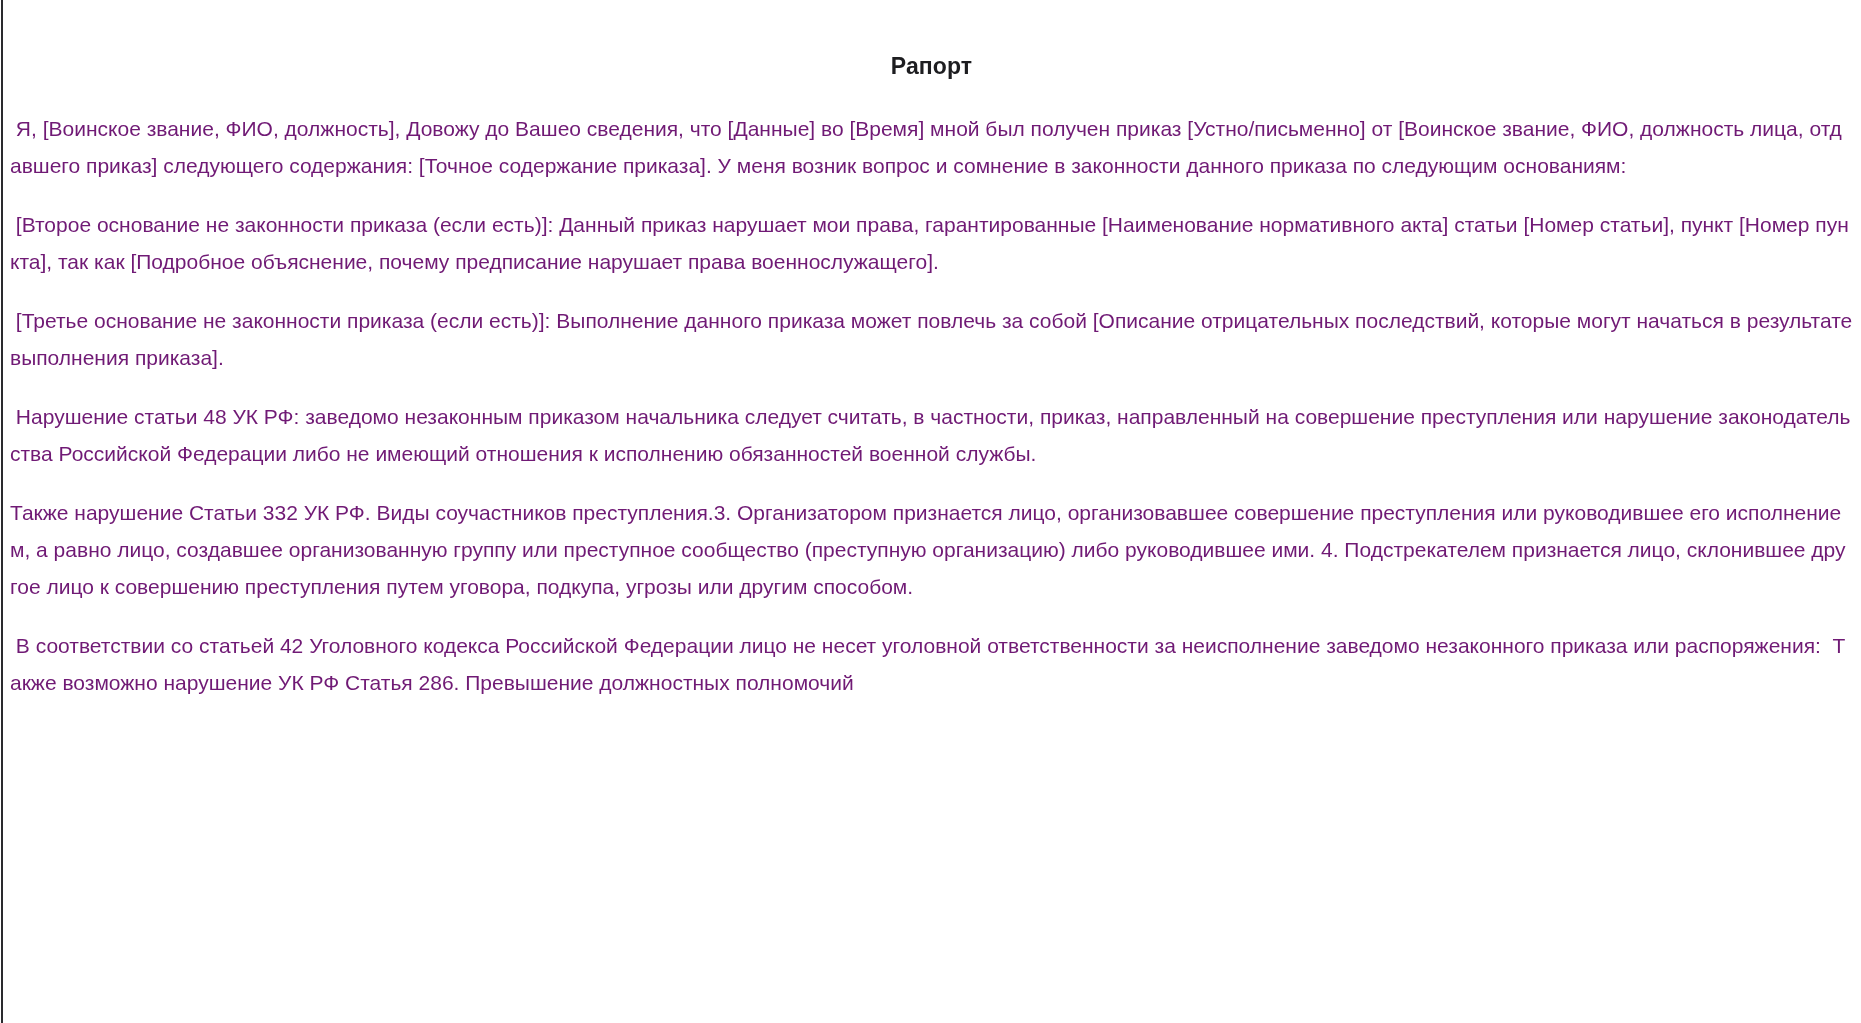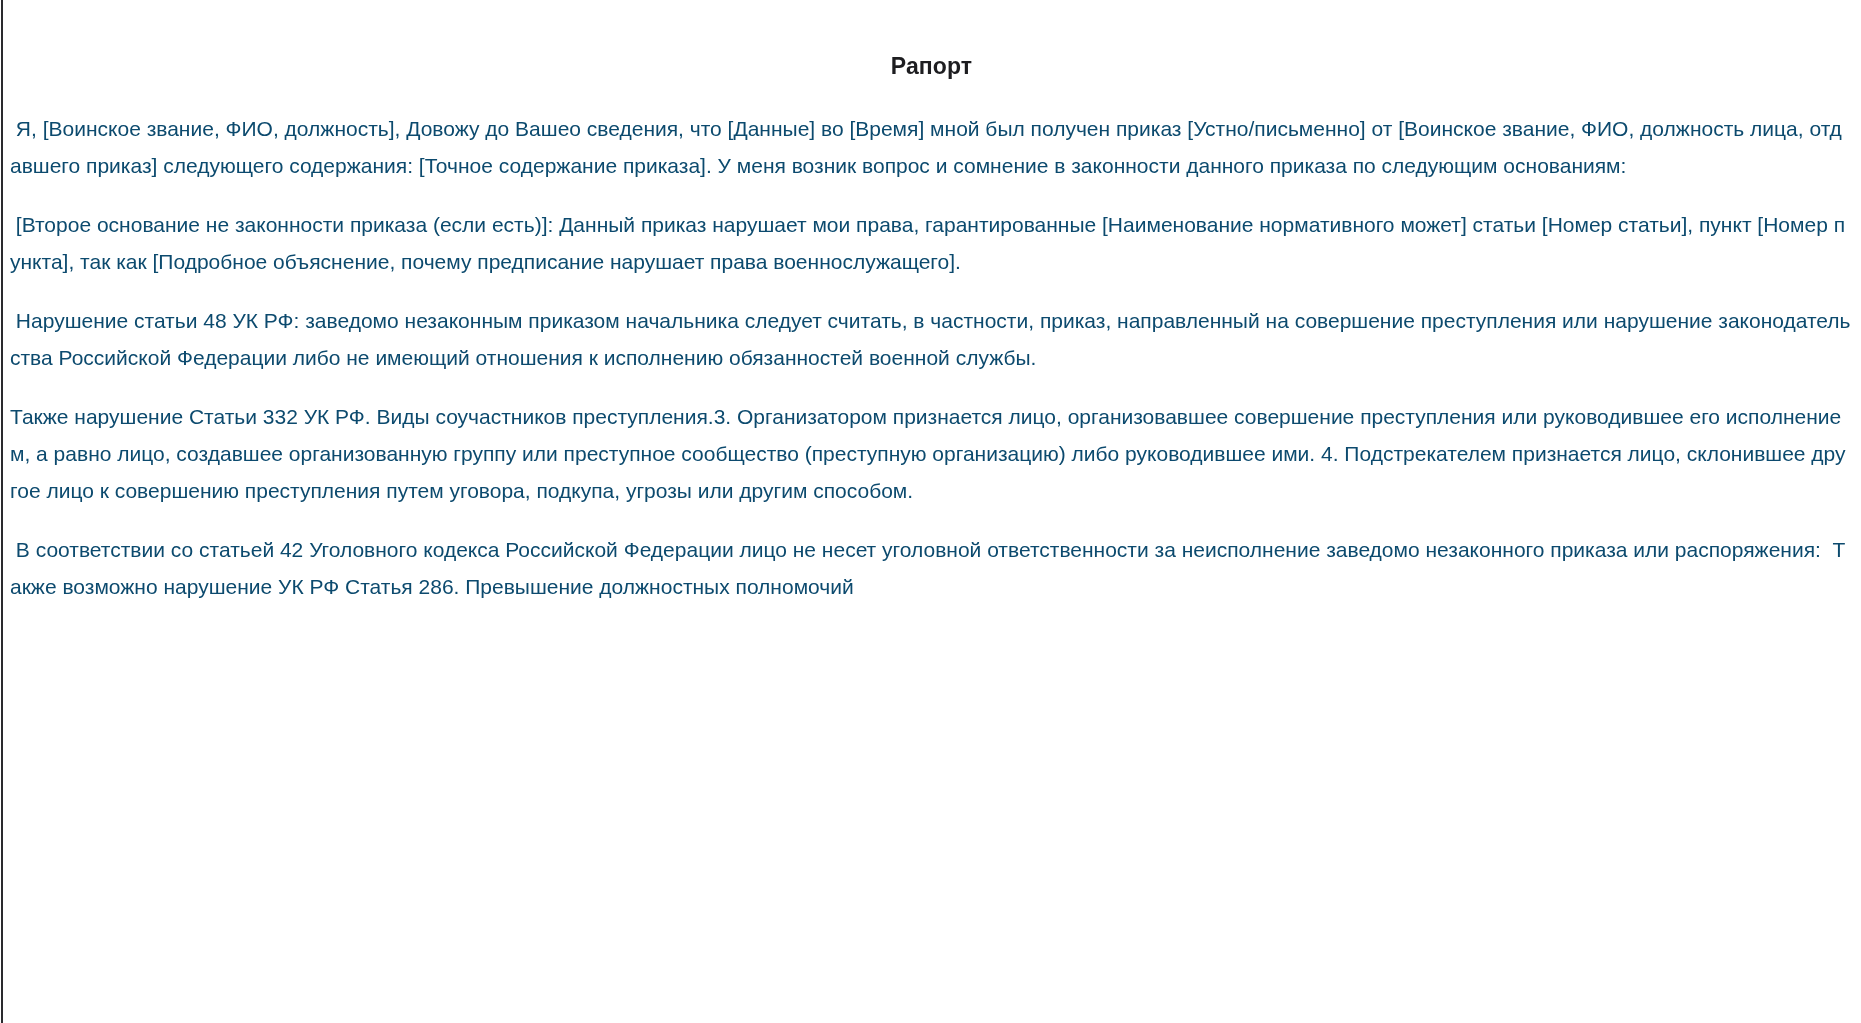--- a/index.html
+++ b/index.html
@@ -63,21 +63,21 @@
   }
 
   .body-block {
     margin-top: 30px;
   }
 
   p.para {
     margin: 0 0 22px 0;
     font-size: 21px;
     line-height: 37px;
-    color: #0c4a6e;
+    color: #701a75;
     text-align: left;
     word-break: break-all;
     overflow-wrap: anywhere;
     white-space: pre-wrap;
     hyphens: none;
   }
 
   p.para:last-child {
     margin-bottom: 0;
   }
@@ -89,20 +89,21 @@
 
   <div id="left-rule" style="background: rgb(42, 42, 46);"></div>
 
   <div id="content">
 
     <h1 class="title">Рапорт</h1>
 
 
     <div class="body-block">
       <p class="para"> Я, [Воинское звание, ФИО, должность], Довожу до Вашео сведения, что [Данные] во [Время] мной был получен приказ [Устно/письменно] от [Воинское звание, ФИО, должность лица, отдавшего приказ] следующего содержания: [Точное содержание приказа]. У меня возник вопрос и сомнение в законности данного приказа по следующим основаниям:</p>
-      <p class="para"> [Второе основание не законности приказа (если есть)]: Данный приказ нарушает мои права, гарантированные [Наименование нормативного может] статьи [Номер статьи], пункт [Номер пункта], так как [Подробное объяснение, почему предписание нарушает права военнослужащего].</p>
+      <p class="para"> [Второе основание не законности приказа (если есть)]: Данный приказ нарушает мои права, гарантированные [Наименование нормативного акта] статьи [Номер статьи], пункт [Номер пункта], так как [Подробное объяснение, почему предписание нарушает права военнослужащего].</p>
+      <p class="para"> [Третье основание не законности приказа (если есть)]: Выполнение данного приказа может повлечь за собой [Описание отрицательных последствий, которые могут начаться в результате выполнения приказа].</p>
       <p class="para"> Нарушение статьи 48 УК РФ: заведомо незаконным приказом начальника следует считать, в частности, приказ, направленный на совершение преступления или нарушение законодательства Российской Федерации либо не имеющий отношения к исполнению обязанностей военной службы.</p>
       <p class="para">Также нарушение Статьи 332 УК РФ. Виды соучастников преступления.3. Организатором признается лицо, организовавшее совершение преступления или руководившее его исполнением, а равно лицо, создавшее организованную группу или преступное сообщество (преступную организацию) либо руководившее ими. 4. Подстрекателем признается лицо, склонившее другое лицо к совершению преступления путем уговора, подкупа, угрозы или другим способом.</p>
       <p class="para"> В соответствии со статьей 42 Уголовного кодекса Российской Федерации лицо не несет уголовной ответственности за неисполнение заведомо незаконного приказа или распоряжения:  Также возможно нарушение УК РФ Статья 286. Превышение должностных полномочий</p>
     </div>
 
   </div>
 </div>
 
 </body></html>

